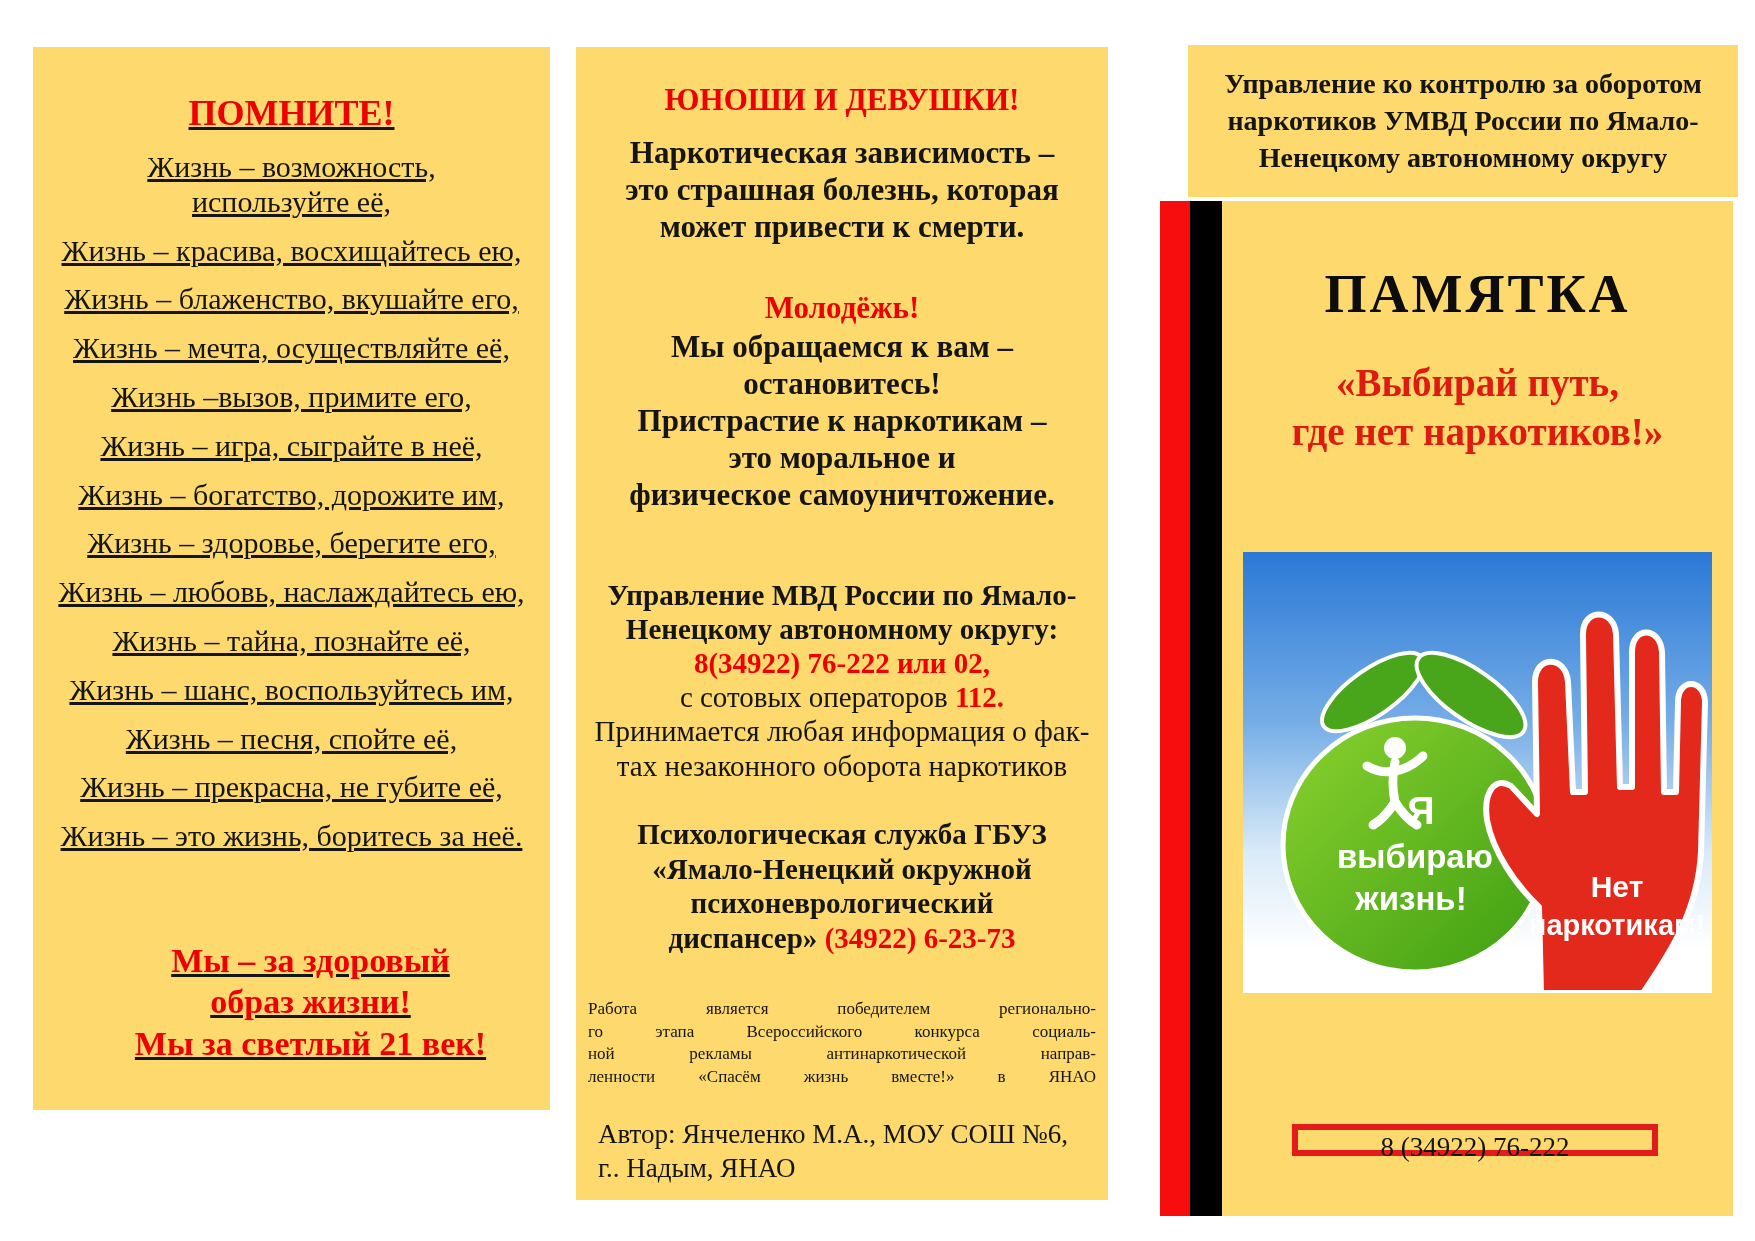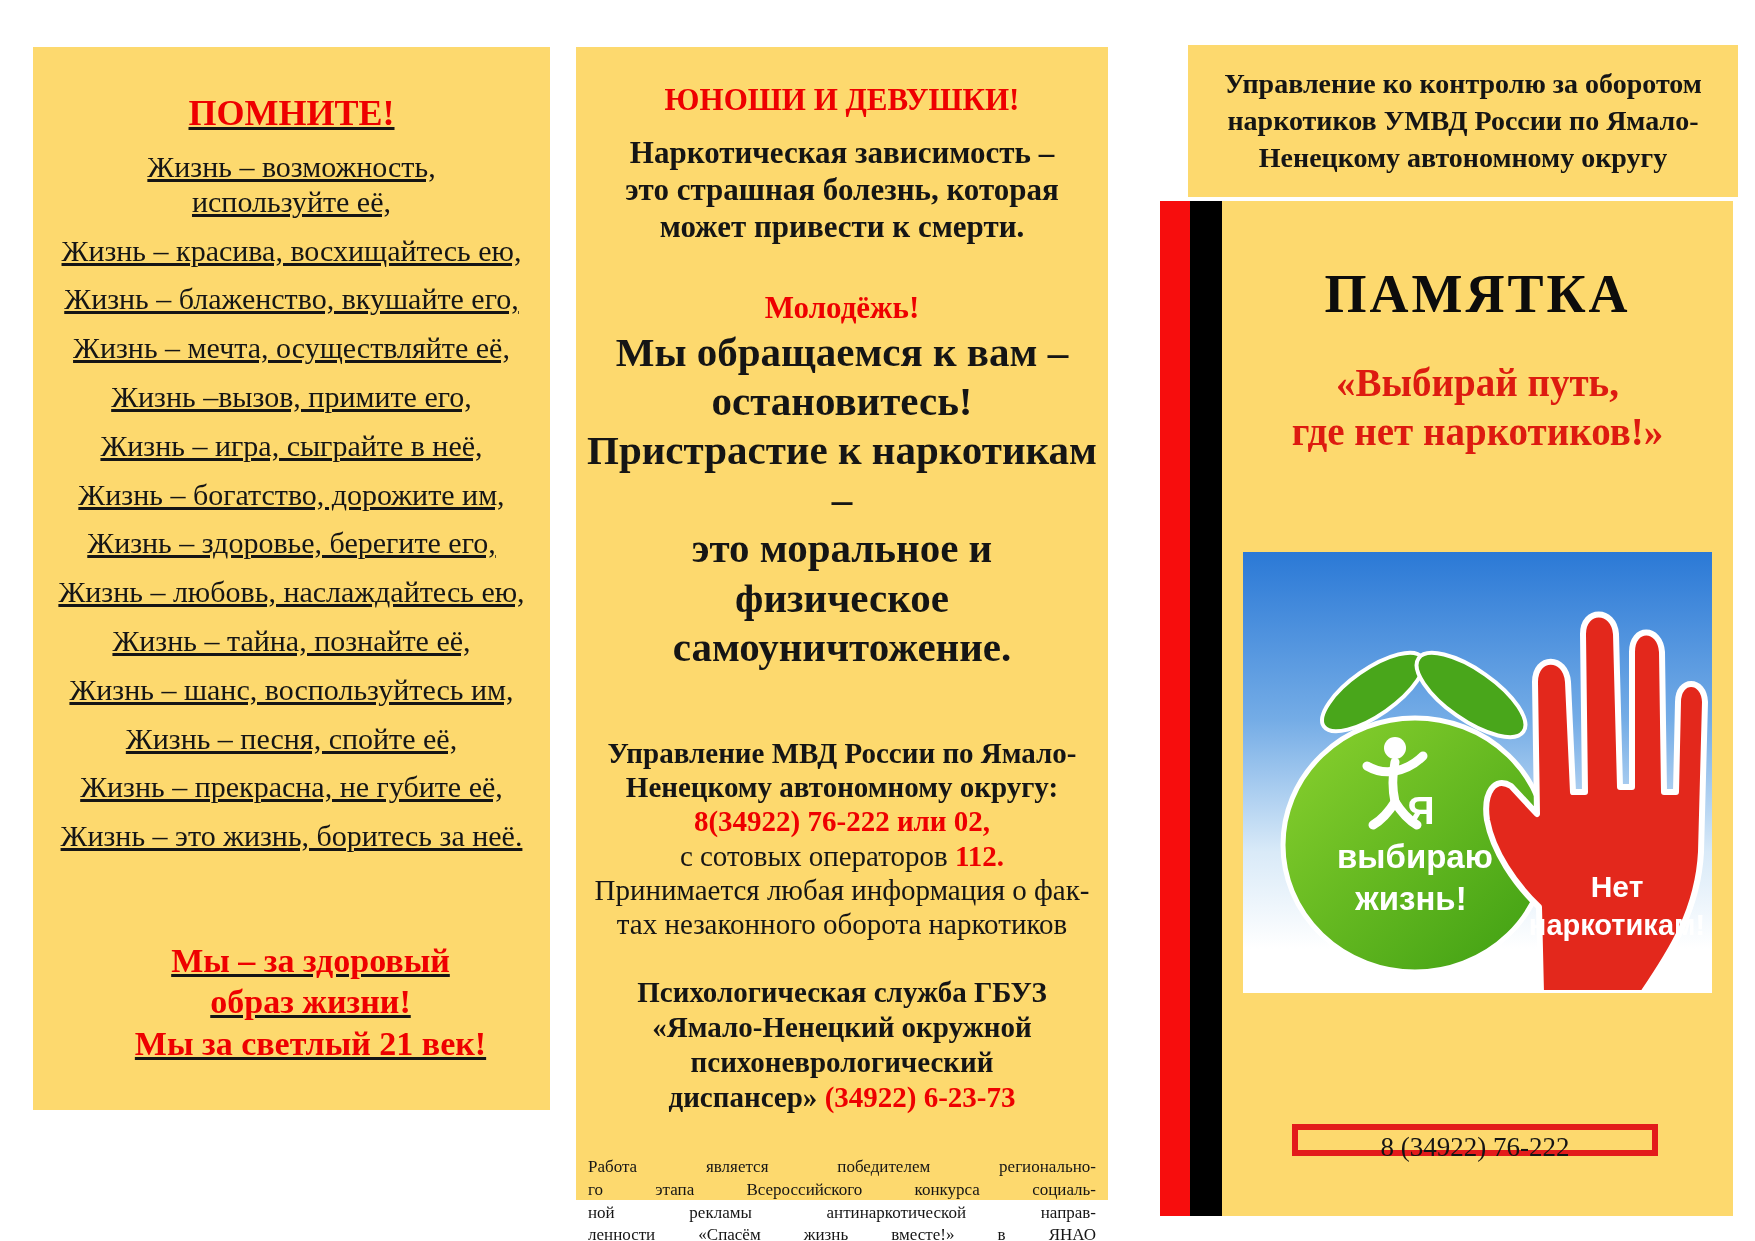--- a/index.html
+++ b/index.html
@@ -16,21 +16,21 @@
   .lp-heading{margin-top:45px;font-size:36px;font-weight:bold;color:var(--accent-red,#EE0000);text-align:center;}
   .life-lines{margin-top:16px;}
   .life-line{font-size:30px;line-height:1.16;margin-bottom:14px;text-align:center;}
   .lp-footer{margin-top:86px;font-size:34px;font-weight:bold;line-height:1.22;color:var(--accent-red,#EE0000);text-align:center;padding-left:38px;}
 
   
   #middle-panel{left:576px;top:47px;width:532px;height:1153px;}
   .m-heading{margin-top:35px;font-size:31px;font-weight:bold;color:var(--accent-red,#EE0000);text-align:center;}
   .m-para{margin-top:16px;font-size:31px;font-weight:bold;line-height:1.2;text-align:center;}
   .m-subheading{margin-top:44px;font-size:31px;font-weight:bold;color:var(--accent-red,#EE0000);text-align:center;}
-  .m-para2{margin-top:2px;font-size:41px;font-weight:bold;line-height:1.2;text-align:center;}
+  .m-para2{margin-top:2px;font-size:31px;font-weight:bold;line-height:1.2;text-align:center;}
   .mvd-block{margin-top:64px;font-size:29px;line-height:1.18;text-align:center;}
   .mvd-title{font-weight:bold;}
   .red-bold{color:var(--accent-red,#EE0000);font-weight:bold;}
   .mvd-note{font-size:29px;}
   .psych-block{margin-top:34px;font-size:29px;font-weight:bold;line-height:1.2;text-align:center;}
   .contest-block{margin-top:42px;padding:0 12px;font-size:17px;line-height:1.33;}
   .jline{text-align:justify;text-align-last:justify;}
   .jline-last{text-align:left;}
   .author-block{margin-top:30px;padding:0 22px;font-size:27px;line-height:1.25;text-align:left;}
 

